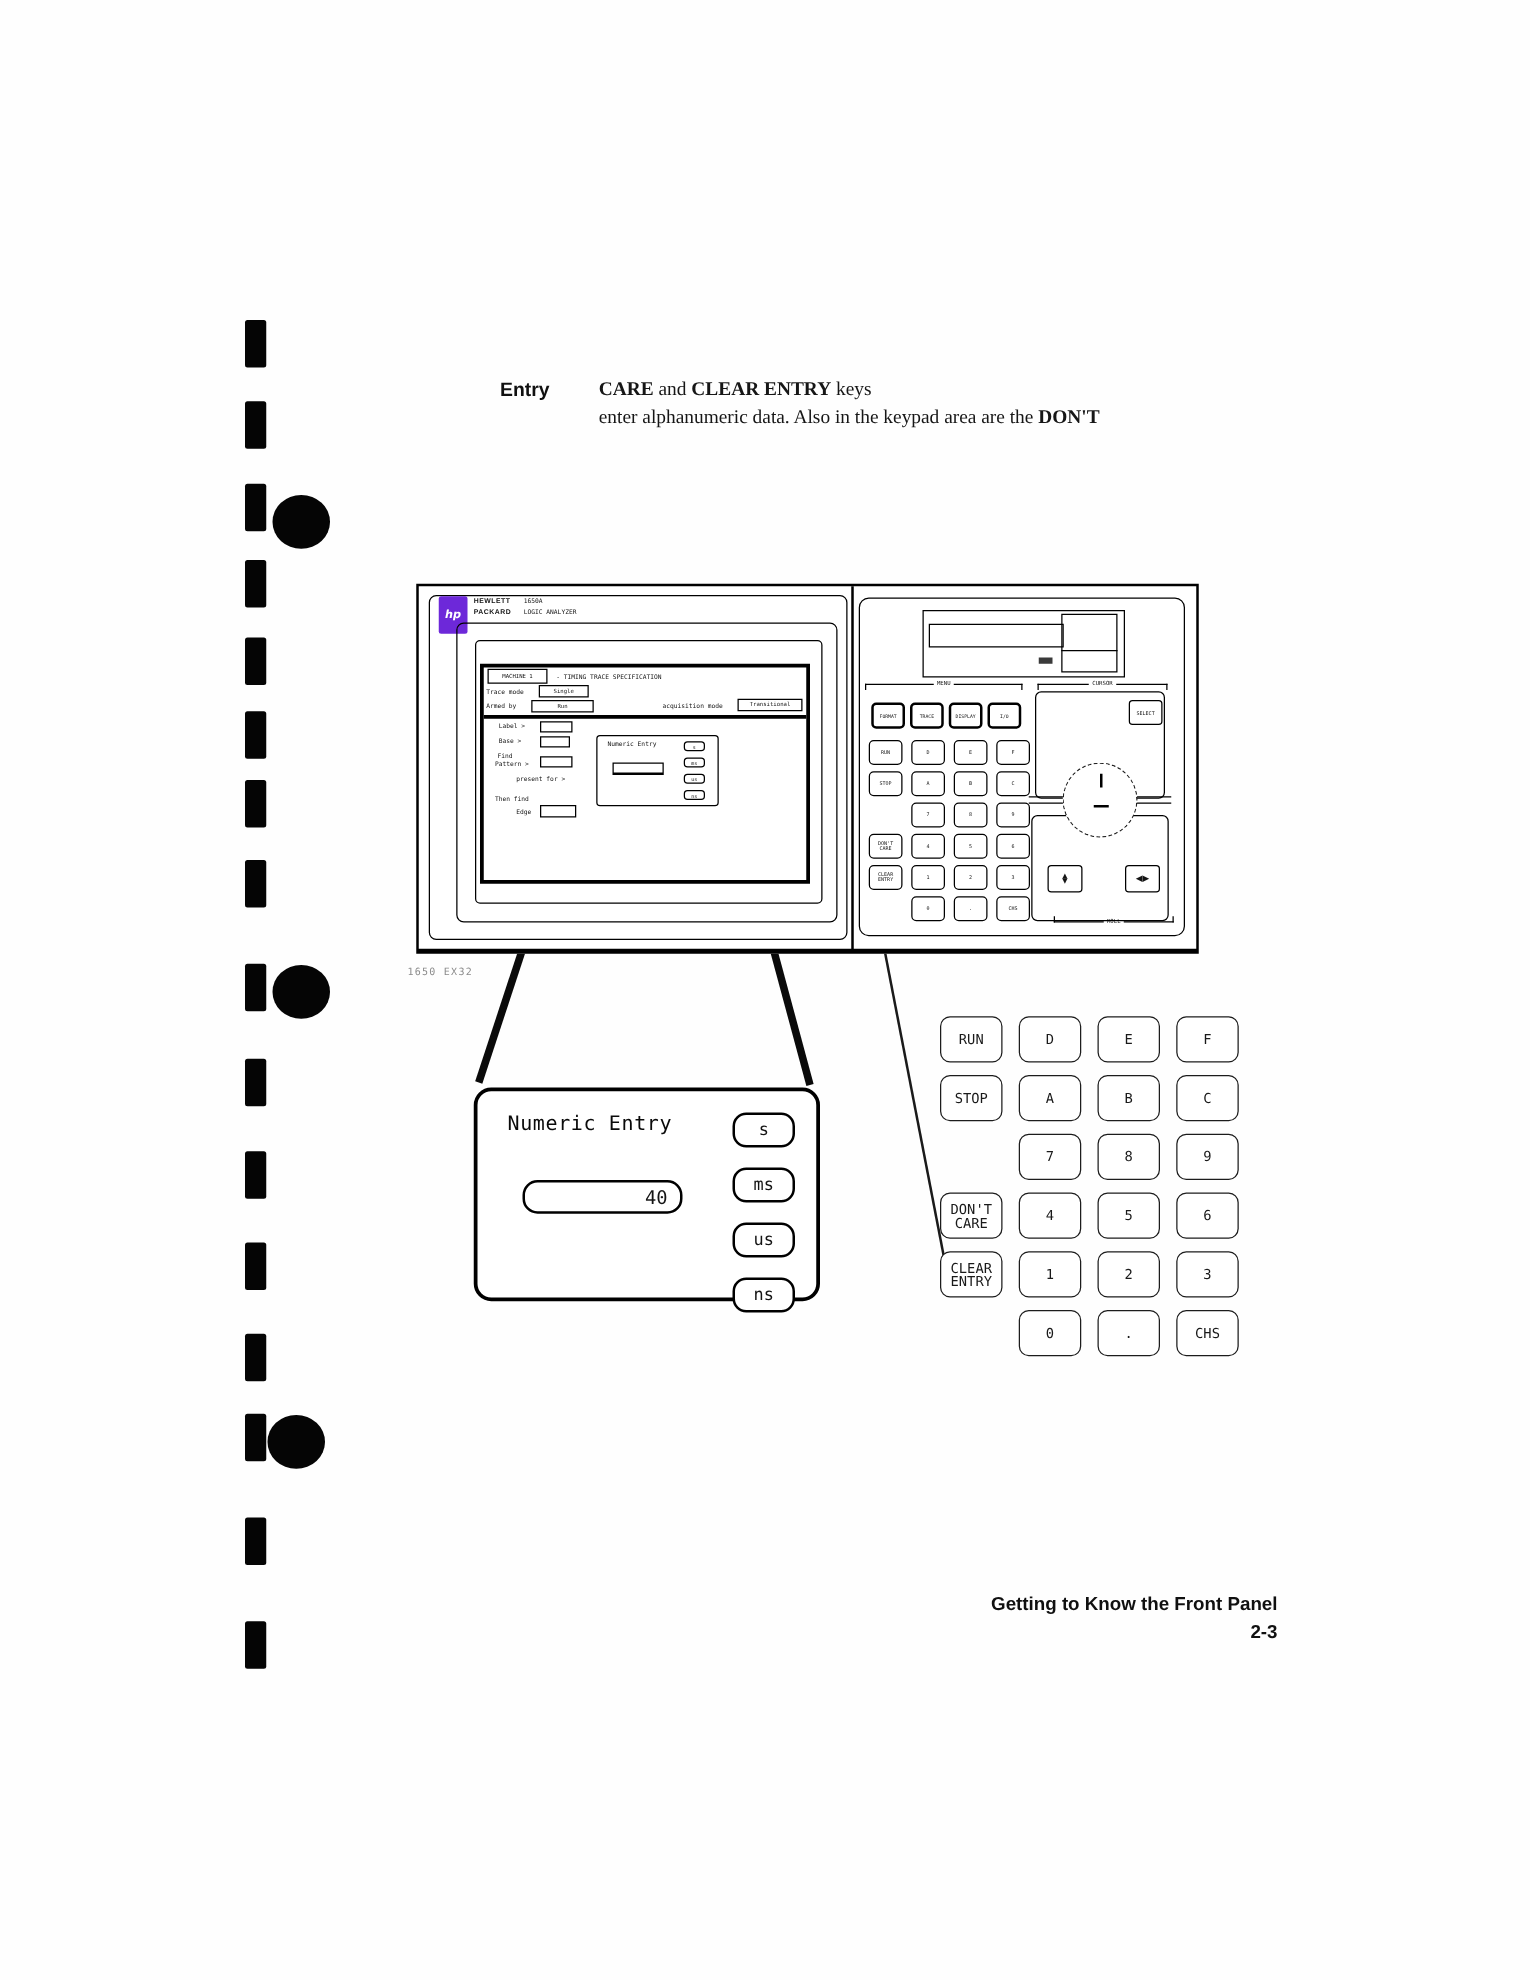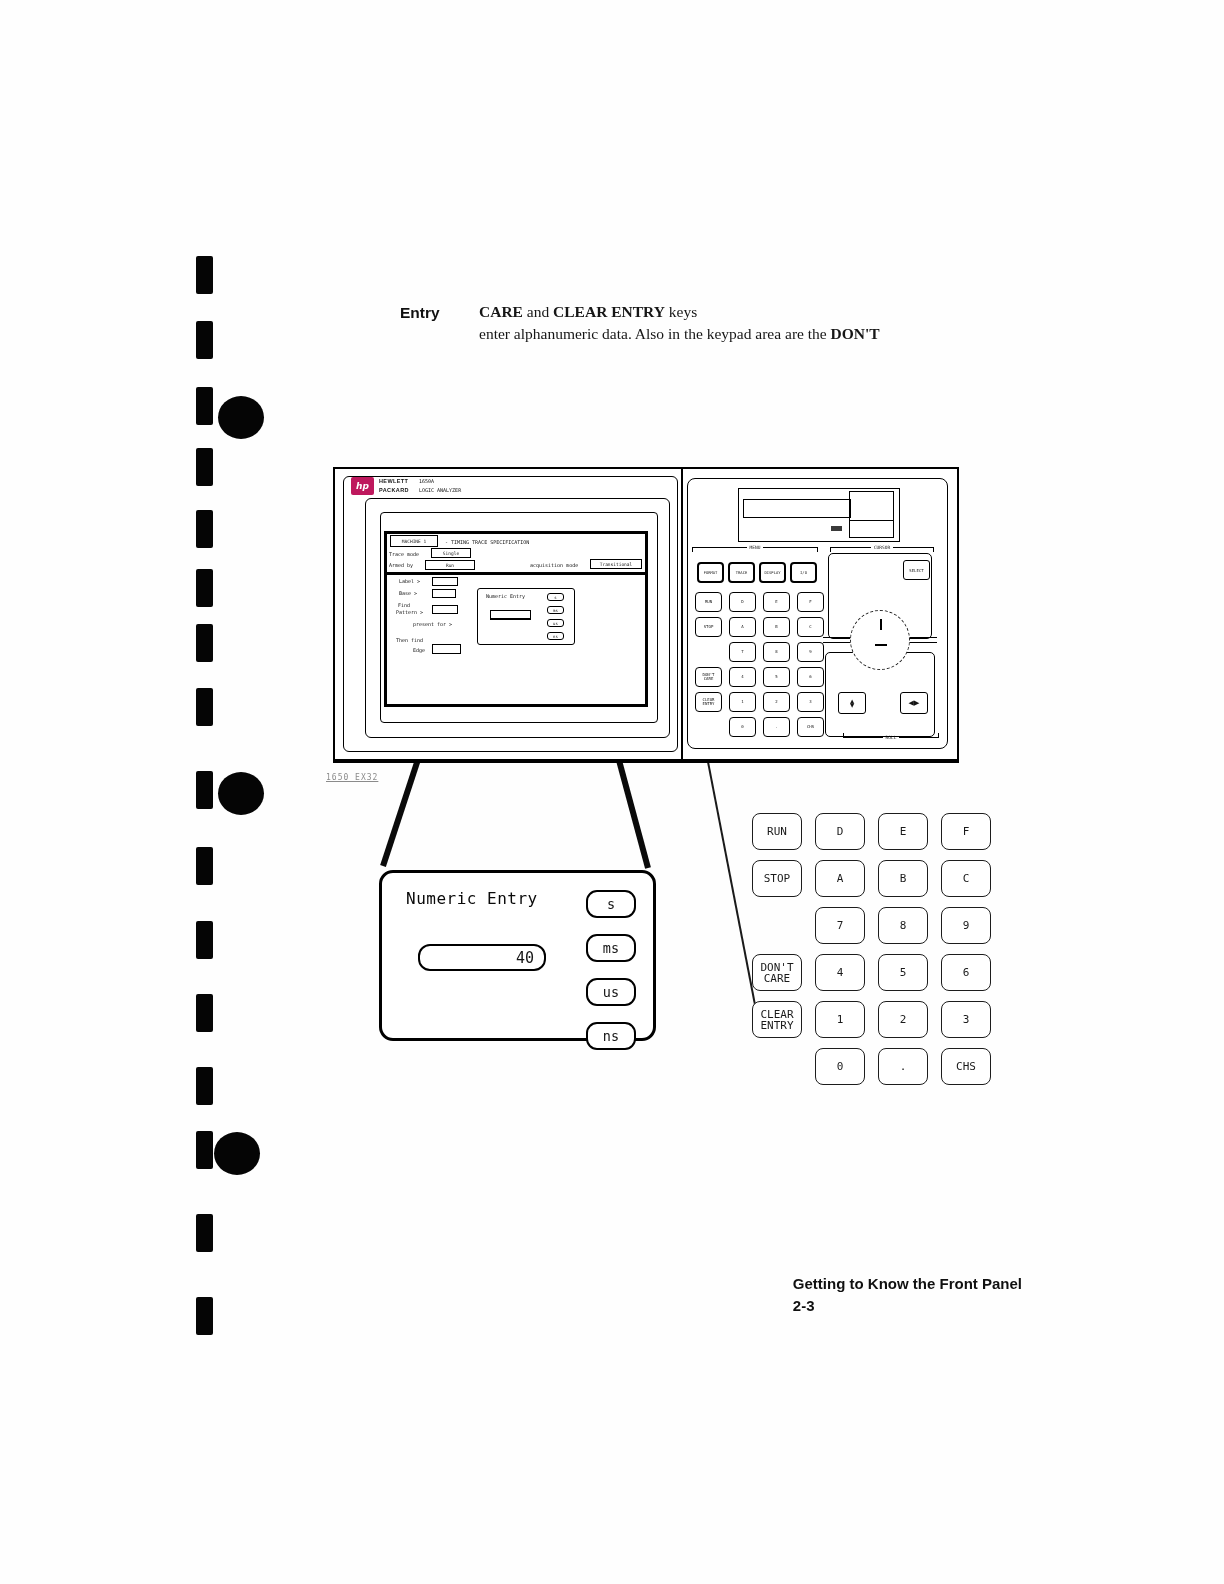--- a/index.html
+++ b/index.html
@@ -14,21 +14,21 @@
   .para b{font-weight:bold;}
   
   svg.lines{position:absolute;left:0;top:0;pointer-events:none;}
   
   .panel{position:absolute;left:333px;top:467px;width:626px;height:296px;border:2px solid #000;
          border-bottom-width:4px;box-sizing:border-box;background:#fff;font-family:"DejaVu Sans Mono",monospace;}
   .panel *{box-sizing:border-box;}
   .lsub{position:absolute;left:8px;top:7px;width:335px;height:276px;border:1.2px solid #000;border-radius:6px;}
   .rsub{position:absolute;left:352px;top:9px;width:261px;height:271px;border:1.2px solid #000;border-radius:8px;}
   .divider{position:absolute;left:346px;top:0;width:1.5px;height:292px;background:#000;}
-  .hp-logo{position:absolute;left:16px;top:8px;width:23px;height:18px;background:#be185d;border-radius:2px;
+  .hp-logo{position:absolute;left:16px;top:8px;width:23px;height:30px;background:#6d28d9;border-radius:2px;
            color:#fff;font:italic bold 9px "DejaVu Sans",sans-serif;display:flex;align-items:center;justify-content:center;}
   .brand{position:absolute;left:44px;top:8px;font:bold 5.5px/8.5px "Liberation Sans",sans-serif;letter-spacing:.4px;}
   .model{position:absolute;left:84px;top:9px;font:5px "DejaVu Sans Mono",monospace;}
   .product{position:absolute;left:84px;top:18px;font:5px "DejaVu Sans Mono",monospace;}
   .crt-outer{position:absolute;left:30px;top:29px;width:305px;height:240px;border:1.5px solid #000;border-radius:6px;}
   .crt-inner{position:absolute;left:45px;top:43px;width:278px;height:211px;border:1.2px solid #000;border-radius:4px;}
   .screen{position:absolute;left:49px;top:62px;width:264px;height:176px;border:3px solid #000;background:#fff;}
   .s-txt{position:absolute;font:5px "DejaVu Sans Mono",monospace;white-space:nowrap;line-height:6px;}
   .s-box{position:absolute;border:1px solid #000;display:flex;align-items:center;justify-content:center;
          font:4.5px "DejaVu Sans Mono",monospace;white-space:nowrap;overflow:hidden;}
@@ -68,38 +68,38 @@
   .arrow-key{position:absolute;width:28px;height:22px;border:1.5px solid #000;border-radius:3px;background:#fff;
              display:flex;flex-direction:column;align-items:center;justify-content:center;}
   .arrow-key .g{font:5.5px/4.5px "DejaVu Sans",sans-serif;}
   .arrow-key.lr{flex-direction:row;} .arrow-key.lr .g{font:7px/7px "DejaVu Sans",sans-serif;}
   .panel-kp{position:absolute;left:360px;top:123px;display:grid;grid-template-columns:repeat(4,27px);
             grid-auto-rows:20px;column-gap:7px;row-gap:5px;}
   .pkp-btn{border:1.5px solid #000;border-radius:4px;background:#fff;display:flex;align-items:center;justify-content:center;
            font:4px/4px "DejaVu Sans Mono",monospace;text-align:center;white-space:pre-line;}
   .pkp-btn.empty{visibility:hidden;}
   
-  .figcode{position:absolute;left:326px;top:773px;font:8px "DejaVu Sans Mono",monospace;color:#8b8b8b;letter-spacing:1px;text-decoration:underline;}
+  .figcode{position:absolute;left:326px;top:773px;font:8px "DejaVu Sans Mono",monospace;color:#8b8b8b;letter-spacing:1px;}
   
   .ne-box{position:absolute;left:379px;top:870px;width:271px;height:165px;border:3px solid #000;border-radius:14px;
           background:#fff;font-family:"DejaVu Sans Mono",monospace;}
   .ne-title{position:absolute;left:24px;top:16px;font:16px "DejaVu Sans Mono",monospace;letter-spacing:.5px;color:#0a0a0a;}
   .ne-input{position:absolute;left:36px;top:71px;width:114px;height:23px;border:2px solid #000;border-radius:12px;
             display:flex;align-items:center;justify-content:flex-end;padding-right:10px;font:15px "DejaVu Sans Mono",monospace;}
   .ne-units{position:absolute;left:204px;top:17px;display:flex;flex-direction:column;gap:16px;}
   .ne-unit{width:46px;height:24px;border:2px solid #000;border-radius:11px;background:#fff;
            display:flex;align-items:center;justify-content:center;font:13.5px "DejaVu Sans Mono",monospace;}
   
   .callout-kp{position:absolute;left:752px;top:813px;display:grid;grid-template-columns:repeat(4,50px);
               grid-auto-rows:37px;column-gap:13px;row-gap:10px;}
   .kp-btn{border:1.8px solid #1c1c1c;border-radius:8px;background:#fff;display:flex;align-items:center;justify-content:center;
           font:11px/11px "DejaVu Sans Mono",monospace;text-align:center;white-space:pre-line;color:#1a1a1a;}
   .kp-btn.empty{visibility:hidden;}
   
-  .footer{position:absolute;right:202px;top:1276px;font:bold 15px/16px "Liberation Sans",sans-serif;color:#101010;}
+  .footer{position:absolute;right:202px;top:1276px;text-align:right;font:bold 15px/16px "Liberation Sans",sans-serif;color:#101010;}
   .footer .pg{margin-top:6px;}
 </style>
 </head>
 <body>
 
 <svg class="lines" width="1224" height="1584">
   <line x1="473" y1="592" x2="383" y2="866" stroke="#0a0a0a" stroke-width="6"></line>
   <line x1="575" y1="597" x2="648" y2="868" stroke="#0a0a0a" stroke-width="6"></line>
   <line x1="703" y1="736" x2="756" y2="1010" stroke="#1a1a1a" stroke-width="2"></line>
 </svg>

